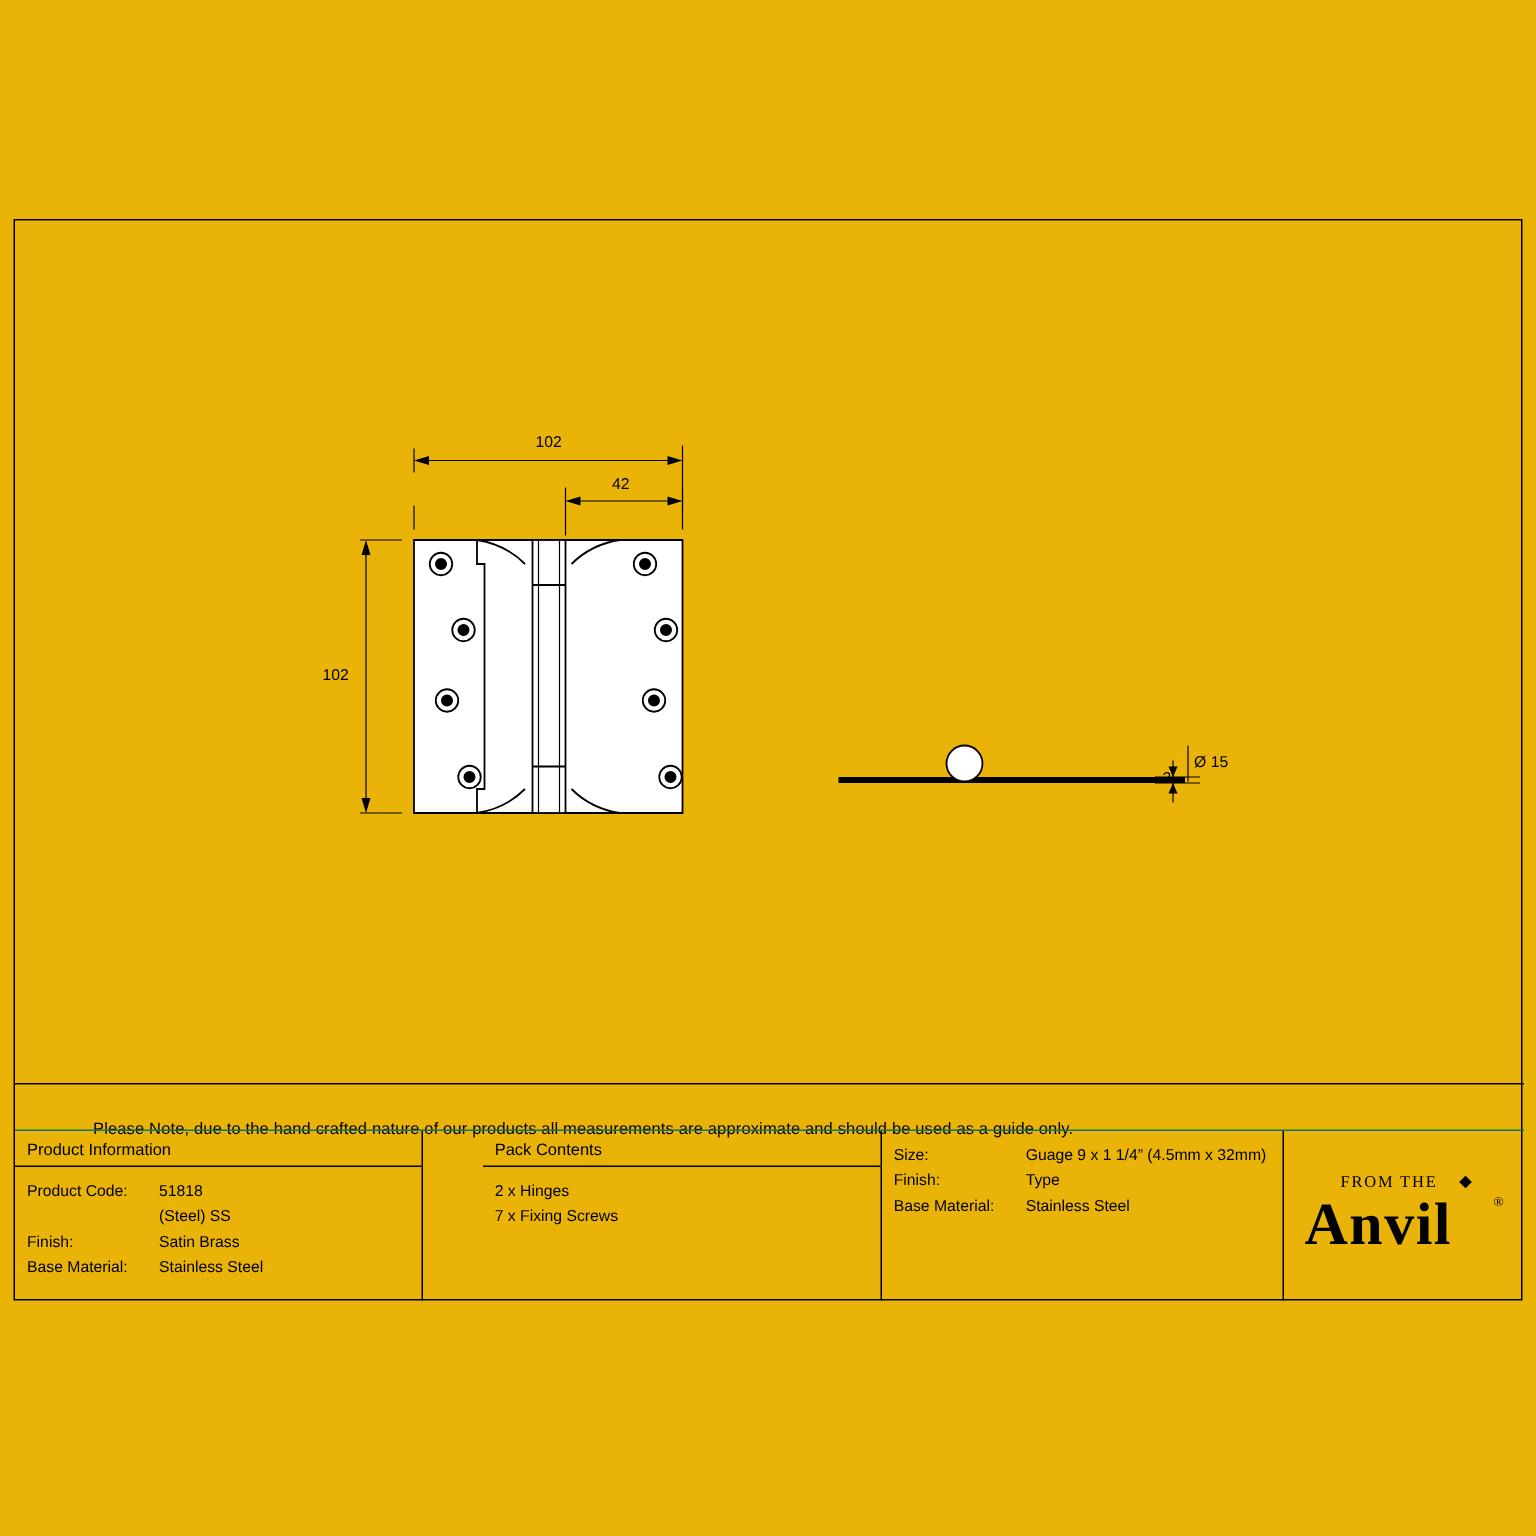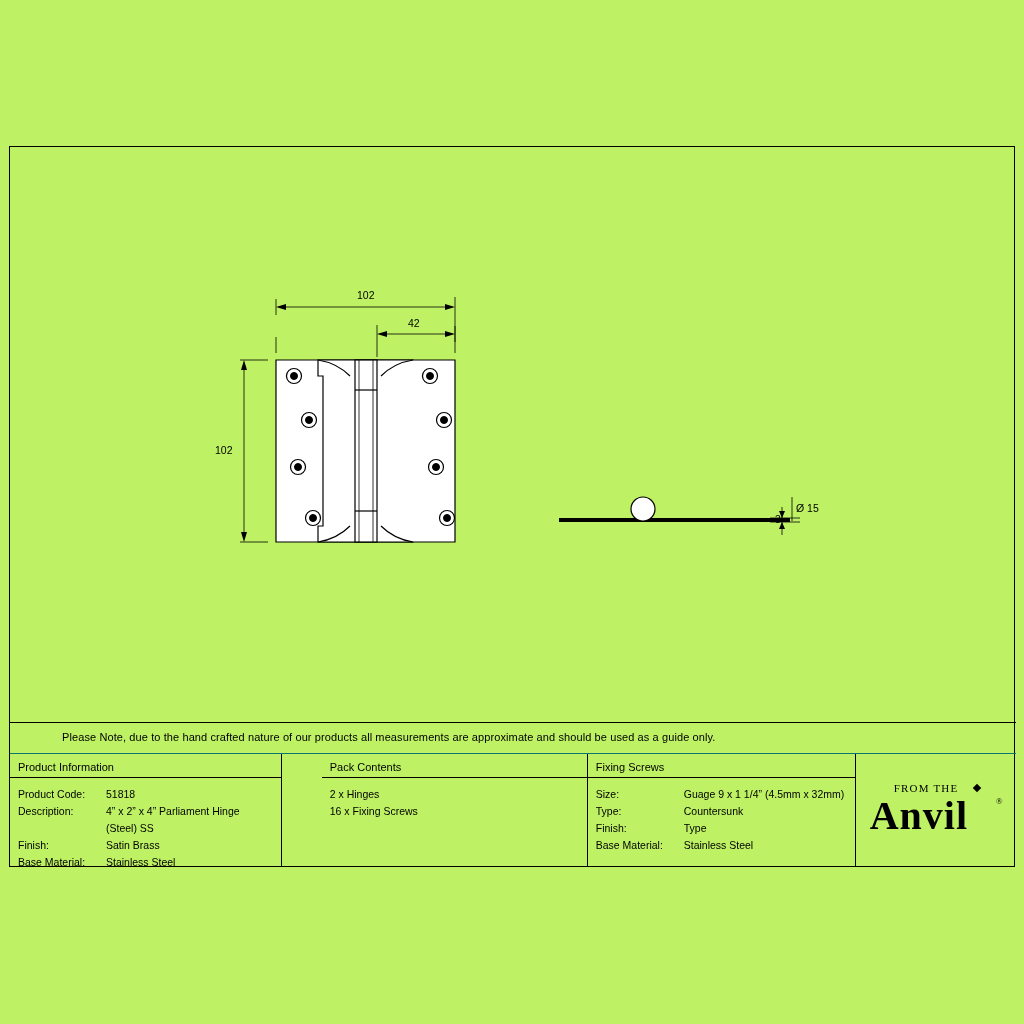--- a/index.html
+++ b/index.html
@@ -8,21 +8,21 @@
     background: #ffffff;
   }
   body {
     font-family: "Liberation Sans", sans-serif;
     color: #000000;
   }
   .sheet {
     position: relative;
     width: 1024px;
     height: 1024px;
-    background: #bef264;
+    background: #eab308;
     overflow: hidden;
   }
   .frame {
     position: absolute;
     left: 9px;
     top: 146px;
     width: 1006px;
     height: 721px;
     border: 1px solid #000000;
     box-sizing: border-box;
@@ -41,21 +41,21 @@
     left: 0;
     top: 575px;
     width: 1006px;
     height: 31px;
     border-top: 1px solid #000000;
     box-sizing: border-box;
   }
   .note-text {
     position: absolute;
     left: 8px;
-    top: 8px;
+    top: 24px;
     font-size: 11px;
     letter-spacing: 0.1px;
     color: #000000;
     padding-left: 44px;
   }
   
   .info-table {
     position: absolute;
     left: 0;
     top: 606px;
@@ -250,54 +250,45 @@
 
     <div class="info-table">
 
       <div class="col col-product">
         <div class="col-header">Product Information</div>
         <div class="col-body">
           <div class="kv">
             <span class="k">Product Code:</span>
             <span class="v">51818</span>
           </div>
-          <div class="kv">
-            <span class="k">Description:</span>
-            <span class="v">4” x 2” x 4” Parliament Hinge</span>
-          </div>
           <div class="indent">(Steel) SS</div>
           <div class="kv">
             <span class="k">Finish:</span>
             <span class="v">Satin Brass</span>
           </div>
           <div class="kv">
             <span class="k">Base Material:</span>
             <span class="v">Stainless Steel</span>
           </div>
         </div>
       </div>
 
       <div class="col col-pack">
         <div class="col-header">Pack Contents</div>
         <div class="col-body">
           <div class="plain-line">2 x Hinges</div>
-          <div class="plain-line">16 x Fixing Screws</div>
+          <div class="plain-line">7 x Fixing Screws</div>
         </div>
       </div>
 
       <div class="col col-screws">
-        <div class="col-header">Fixing Screws</div>
         <div class="col-body">
           <div class="kv kv-screws">
             <span class="k">Size:</span>
             <span class="v">Guage 9 x 1 1/4” (4.5mm x 32mm)</span>
-          </div>
-          <div class="kv kv-screws">
-            <span class="k">Type:</span>
-            <span class="v">Countersunk</span>
           </div>
           <div class="kv kv-screws">
             <span class="k">Finish:</span>
             <span class="v">Type</span>
           </div>
           <div class="kv kv-screws">
             <span class="k">Base Material:</span>
             <span class="v">Stainless Steel</span>
           </div>
         </div>

